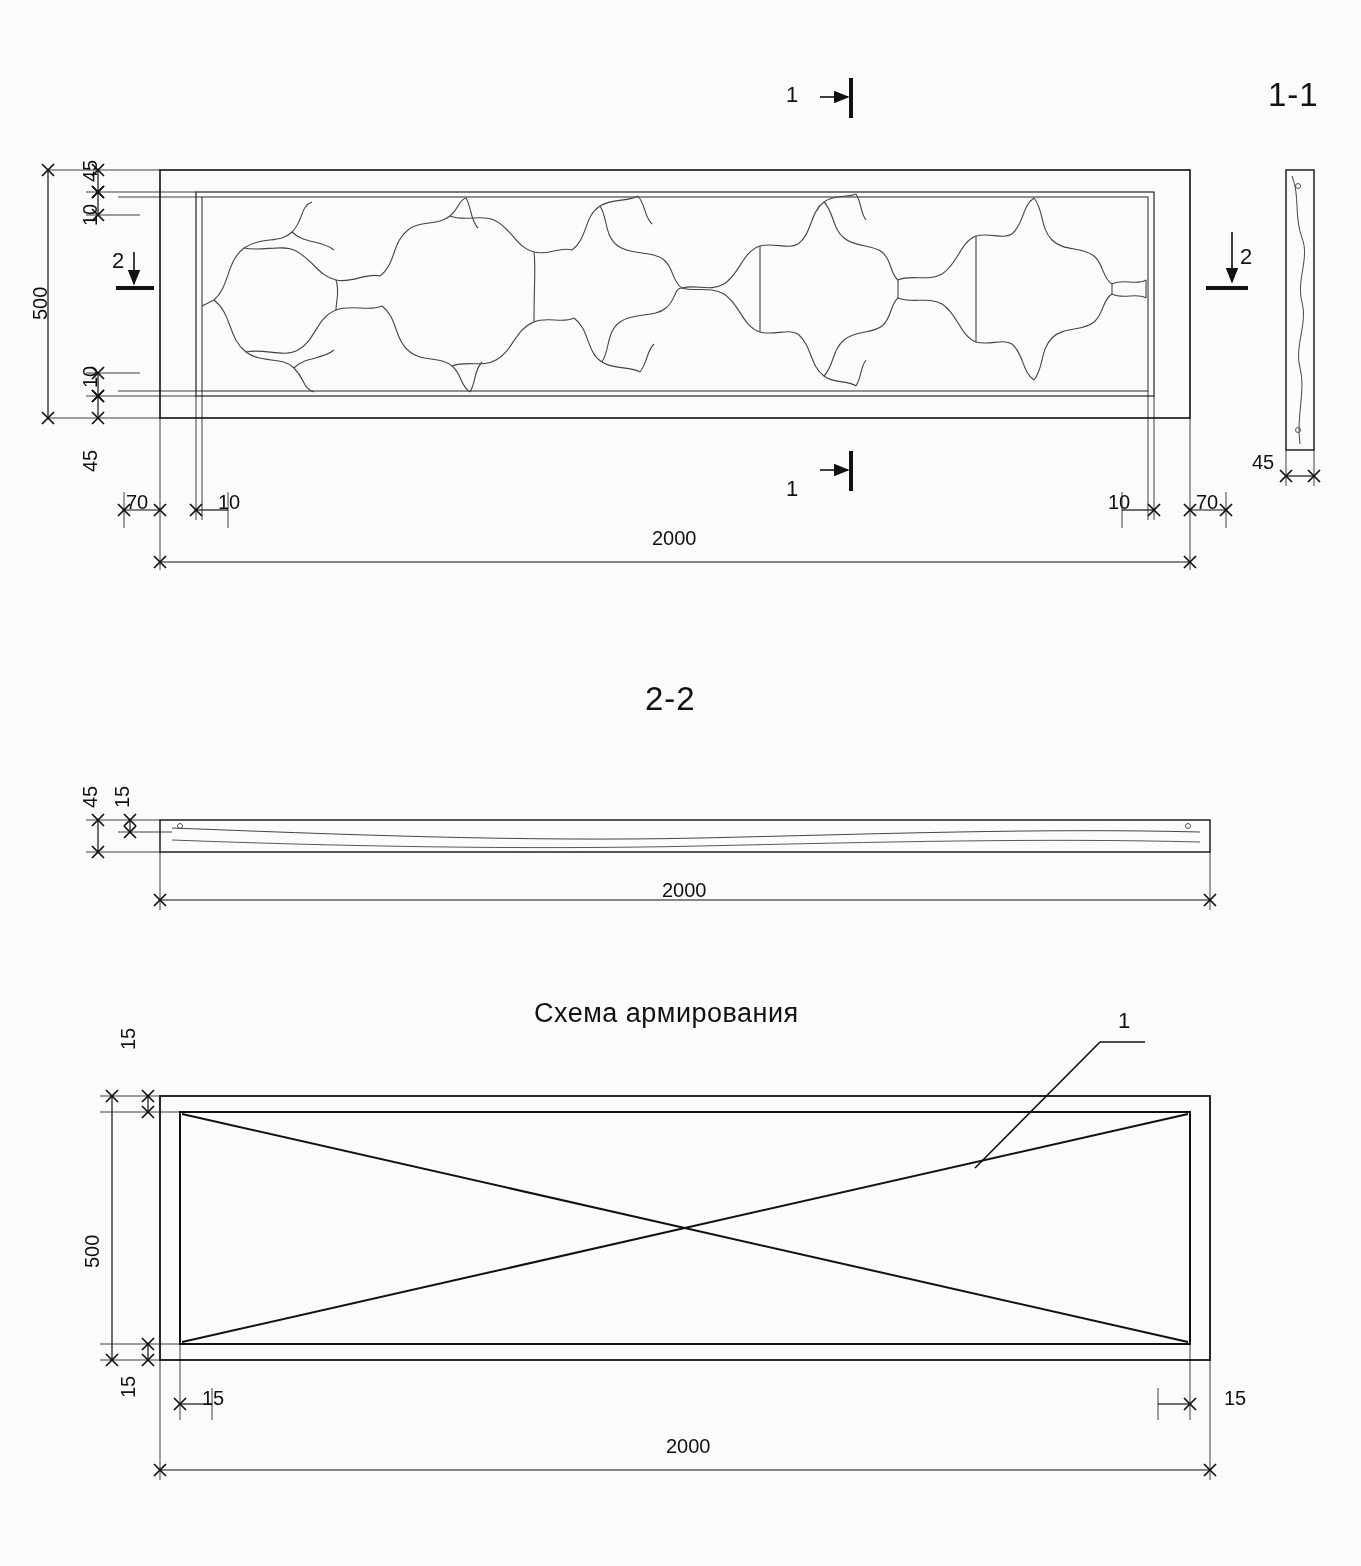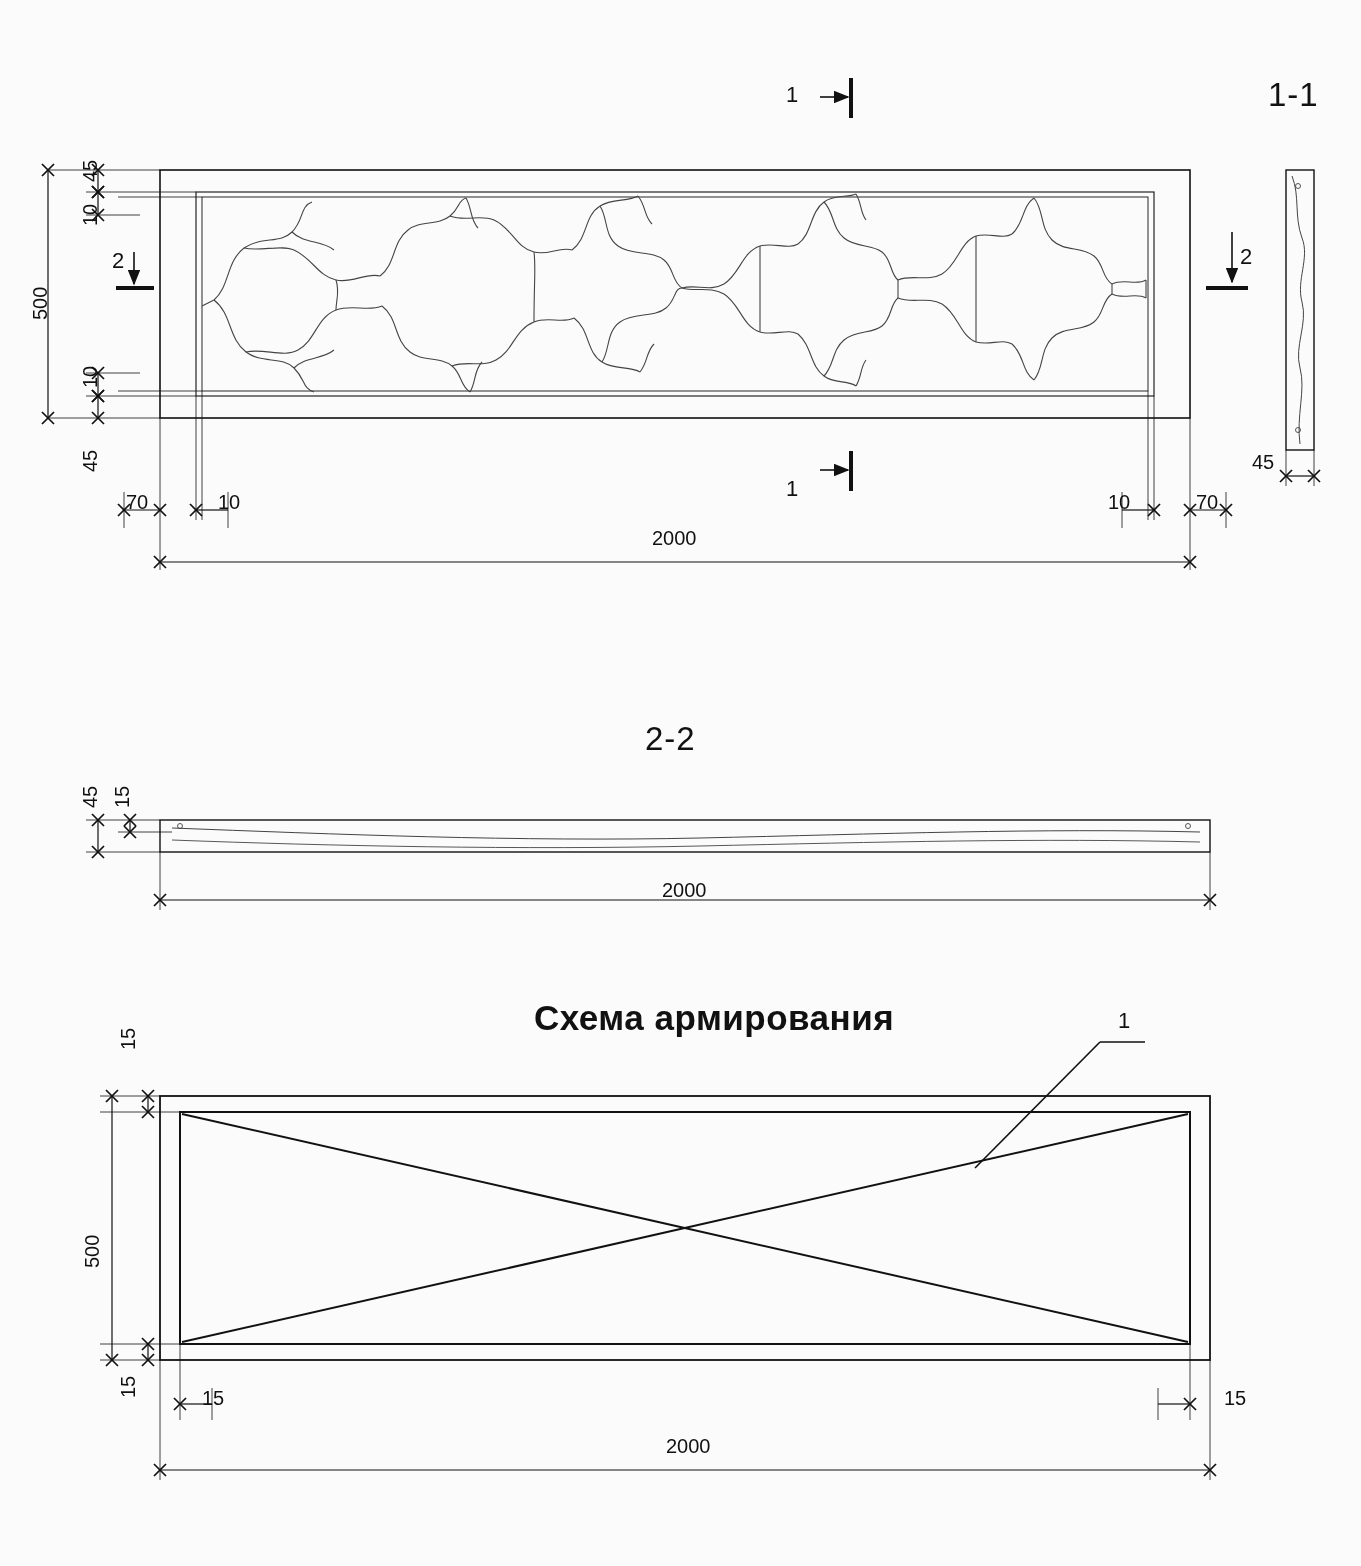--- a/index.html
+++ b/index.html
@@ -15,21 +15,21 @@
   svg{position:absolute;left:0;top:0;}
   .lbl{
     position:absolute;
     font-family:"Liberation Sans", sans-serif;
     font-size:20px;
     color:#111;
     white-space:nowrap;
     line-height:1;
   }
   .lbl.rot{transform:rotate(-90deg);transform-origin:left top;}
-  .title{font-size:35px;letter-spacing:0.5px;font-weight:bold;}
+  .title{font-size:27px;letter-spacing:0.5px;}
   .secttl{font-size:33px;letter-spacing:1px;}
   .big{font-size:22px;}
 </style>
 </head>
 <body>
 
 <div class="sheet">
 
   <svg width="1361" height="1566" viewBox="0 0 1361 1566">
     <defs>
@@ -193,21 +193,21 @@
       <line x1="1210" y1="1360" x2="1210" y2="1480" stroke-width="0.8"></line>
       <line x1="180" y1="1404" x2="212" y2="1404" marker-start="url(#tick)"></line>
       <line x1="212" y1="1388" x2="212" y2="1420" stroke-width="0.8"></line>
       <line x1="1158" y1="1404" x2="1190" y2="1404" marker-end="url(#tick)"></line>
       <line x1="1158" y1="1388" x2="1158" y2="1420" stroke-width="0.8"></line>
       <line x1="160" y1="1470" x2="1210" y2="1470" marker-start="url(#tick)" marker-end="url(#tick)"></line>
     </g>
   </svg>
 
   <div class="lbl secttl" style="left:1268px;top:78px;">1-1</div>
-  <div class="lbl secttl" style="left:645px;top:722px;text-align:right;">2-2</div>
+  <div class="lbl secttl" style="left:645px;top:682px;text-align:right;">2-2</div>
   <div class="lbl title" style="left:534px;top:1000px;">Схема армирования</div>
 
   <div class="lbl big" style="left:786px;top:84px;">1</div>
   <div class="lbl big" style="left:786px;top:478px;">1</div>
   <div class="lbl big" style="left:112px;top:250px;">2</div>
   <div class="lbl big" style="left:1240px;top:246px;">2</div>
 
   <div class="lbl rot" style="left:80px;top:182px;">45</div>
   <div class="lbl rot" style="left:80px;top:226px;">10</div>
   <div class="lbl rot" style="left:80px;top:388px;">10</div>

